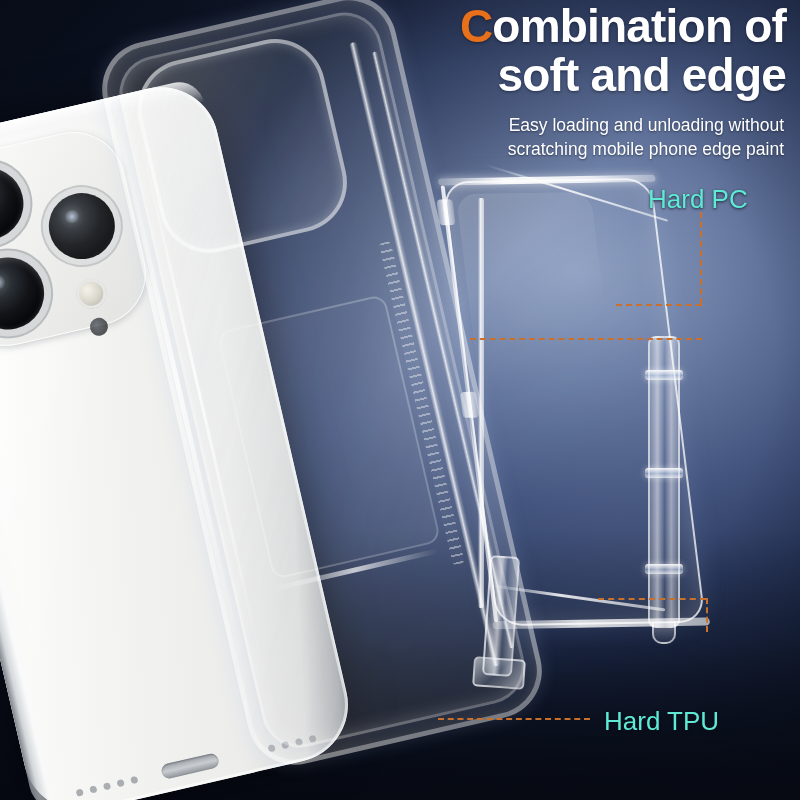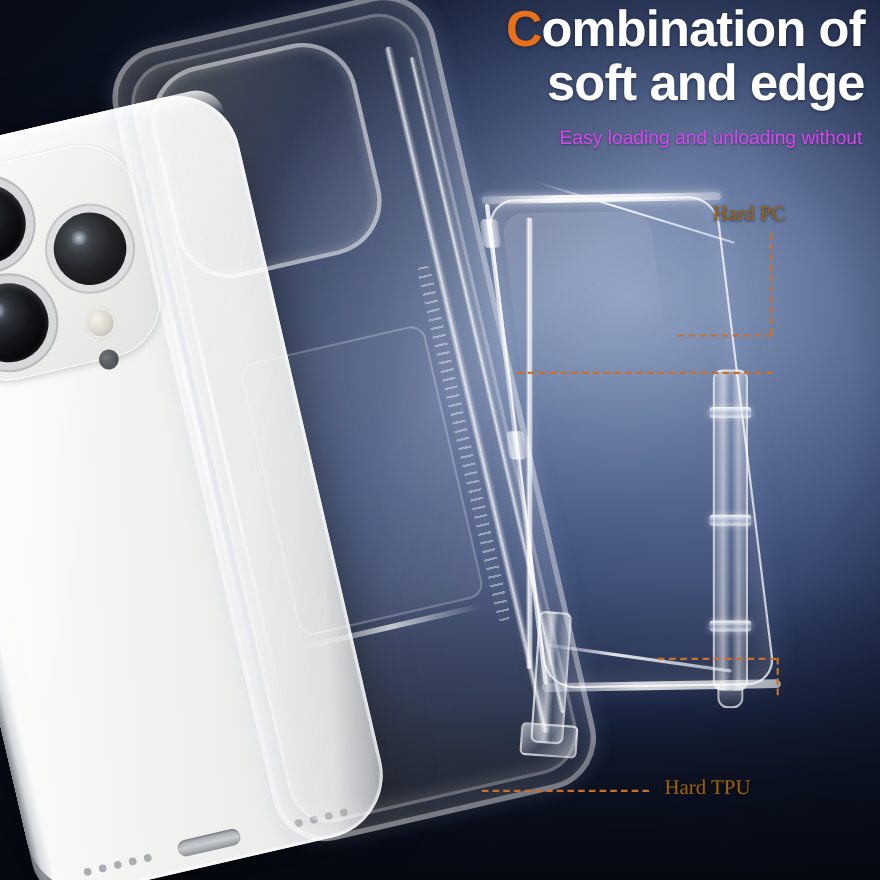--- a/index.html
+++ b/index.html
@@ -77,30 +77,29 @@
   }
   .headline .accent { color: #e8701a; }
   .subtitle {
     position: absolute;
     right: 16px;
     top: 114px;
     width: 480px;
     text-align: right;
     font-size: 17.5px;
     line-height: 1.35;
-    color: #d946ef;
+    color: #ffffff;
     text-shadow: 0 1px 2px rgba(10,16,32,0.5);
   }
   .callout {
     position: absolute;
-    color: #a16207;
-    font-size: 19px;
+    color: #5eead4;
+    font-size: 26px;
     white-space: nowrap;
     text-shadow: 0 1px 3px rgba(8,12,24,0.8);
-    font-family: Liberation Serif, serif;
   }
   #callout-hardpc  { left: 648px; top: 184px; }
   #callout-shaft   { left: 588px; top: 632px; }
   #callout-softtpu { left: 604px; top: 706px; }
 
   
   .dash-h {
     position: absolute;
     height: 0;
     border-top: 2px dashed #c9712c;
@@ -587,18 +586,19 @@
 
   <div class="headline">
     <div>
       <span class="accent">C</span><span>ombination of</span>
     </div>
     <div>soft and edge</div>
   </div>
 
   <div class="subtitle">
     <div>Easy loading and unloading without</div>
+    <div>scratching mobile phone edge paint</div>
   </div>
 
   <div class="callout" id="callout-hardpc">Hard PC</div>
   <div class="callout" id="callout-softtpu">Hard TPU</div>
 
 </div>
 
 </body></html>

